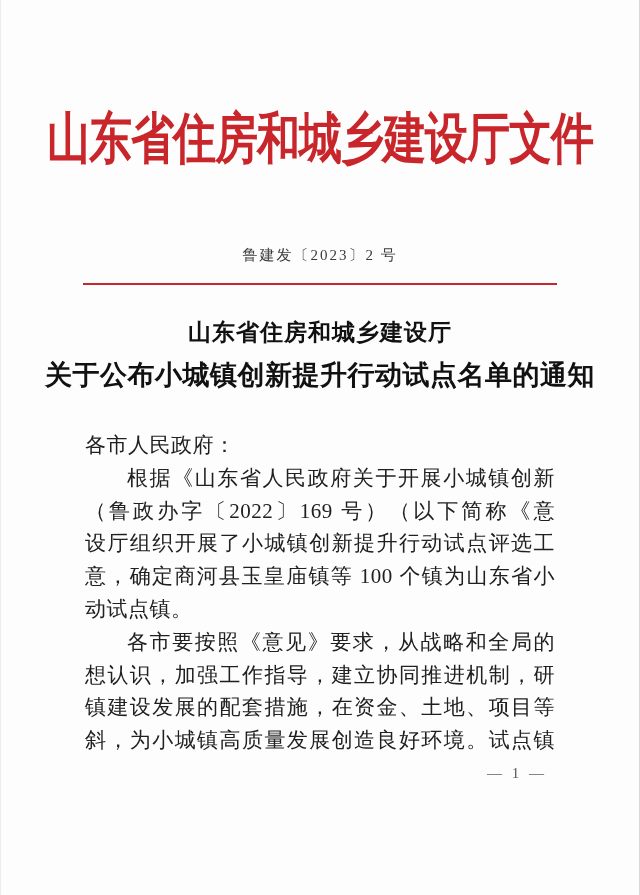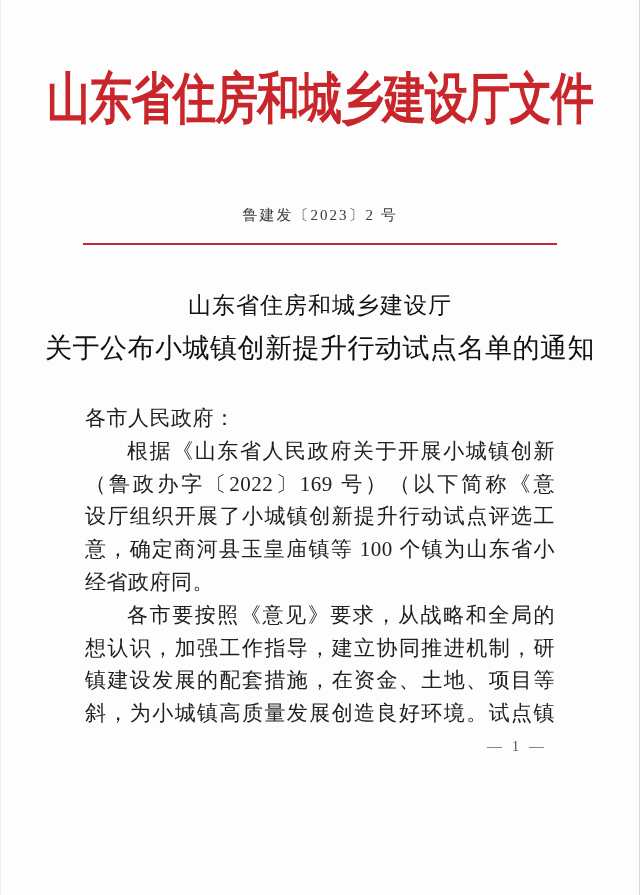--- a/index.html
+++ b/index.html
@@ -14,21 +14,21 @@
     margin: 0 auto;
     background: #fdfdfd;
     border-left: 1px solid #ececec;
     border-right: 1px solid #d9d9d9;
     box-sizing: border-box;
     font-family: "Liberation Serif", "DejaVu Serif", serif;
     overflow: hidden;
   }
   
   .banner {
-    margin-top: 64px;
+    margin-top: 104px;
     height: 70px;
     line-height: 70px;
     text-align: center;
     color: #c9262b;
     font-weight: bold;
     font-size: 43px;
     white-space: nowrap;
   }
   .banner .stretch {
     display: inline-block;
@@ -47,24 +47,24 @@
     color: #3a3a3a;
   }
   
   .red-rule {
     margin: 17px 82px 0 82px;
     height: 2px;
     background: #c3282e;
   }
   
   .title-block {
-    margin-top: 40px;
+    margin-top: 27px;
     text-align: center;
     color: #111111;
-    font-weight: normal;
+    font-weight: bold;
   }
   .title-line-1 {
     font-size: 23px;
     line-height: 42px;
     letter-spacing: 1px;
   }
   .title-line-2 {
     font-size: 27px;
     line-height: 42px;
     letter-spacing: 0.5px;
@@ -125,21 +125,21 @@
     <div class="title-line-2">关于公布小城镇创新提升行动试点名单的通知</div>
   </div>
 
   <div class="body-text">
     <div class="line">各市人民政府：</div>
 
     <div class="line full indent">根据《山东省人民政府关于开展小城镇创新提升行动的意见》</div>
     <div class="line full">（鲁政办字〔2022〕169 号）（以下简称《意见》）要求，省住房城乡建</div>
     <div class="line full">设厅组织开展了小城镇创新提升行动试点评选工作。经省政府同</div>
     <div class="line full">意，确定商河县玉皇庙镇等 100 个镇为山东省小城镇创新提升行</div>
-    <div class="line endline">经省政府同。</div>
+    <div class="line endline">动试点镇。</div>
 
     <div class="line full indent">各市要按照《意见》要求，从战略和全局的高度，进一步提高思</div>
     <div class="line full">想认识，加强工作指导，建立协同推进机制，研究制定有利于小城</div>
     <div class="line full">镇建设发展的配套措施，在资金、土地、项目等方面给予支持和倾</div>
     <div class="line full">斜，为小城镇高质量发展创造良好环境。试点镇要坚持改革创新，</div>
   </div>
 
   <div class="page-footer">— 1 —</div>
 
 </div>

